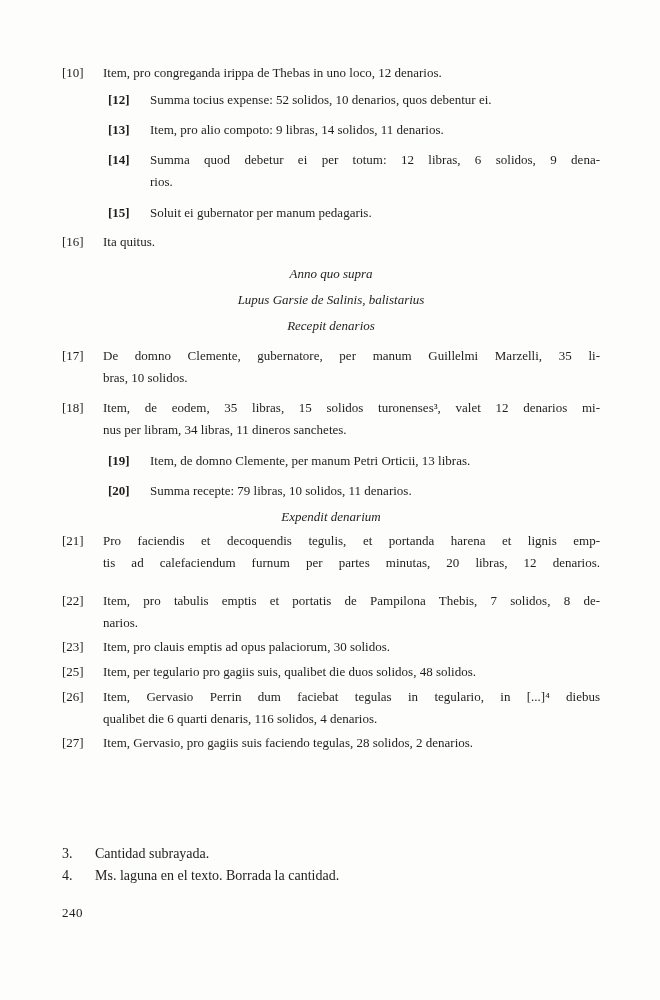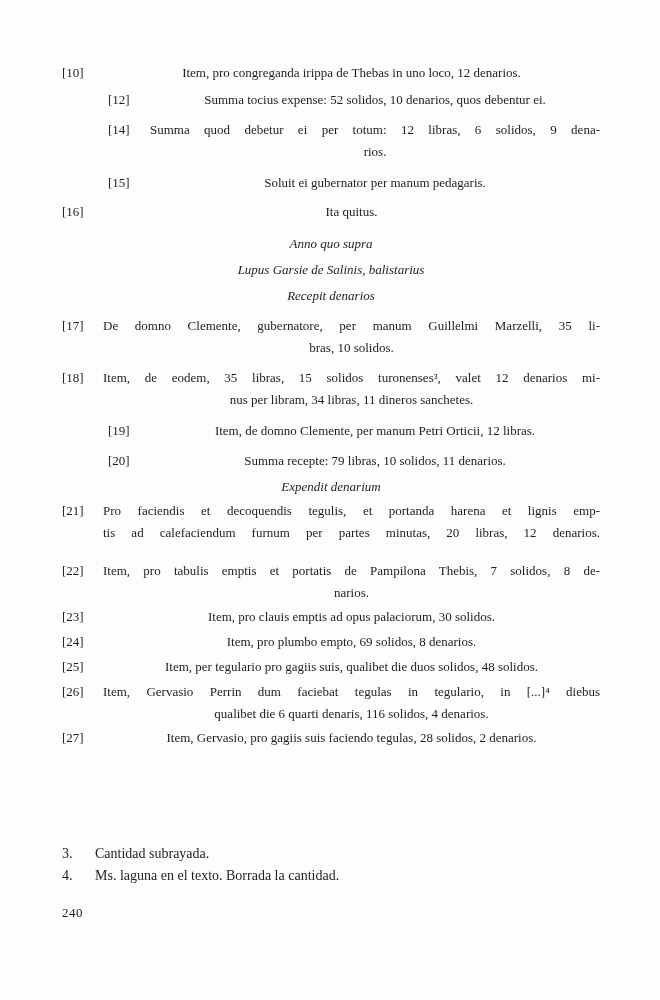--- a/index.html
+++ b/index.html
@@ -15,22 +15,22 @@
   .content {
     position: absolute;
     left: 62px; top: 62px;
     width: 538px;
     font-size: 13px;
     line-height: 22px;
   }
   .entry { position: relative; padding-left: 41px; }
   .entry .enum { position: absolute; left: 0; top: 0; }
   .entry.l1 { padding-left: 88px; }
-  .entry.l1 .enum { left: 46px; }
-  .line { text-align: center; }
+  .entry.l1 .enum { left: 46px; font-weight: bold; }
+  .line { text-align: left; }
   .line.jl { text-align: justify; text-align-last: justify; }
   .m5 { margin-bottom: 5px; }
   .m8 { margin-bottom: 8px; }
   .m9 { margin-bottom: 9px; }
   .m7 { margin-bottom: 7px; }
   .m6 { margin-bottom: 16px; }
   .m3 { margin-bottom: 3px; }
   .m2 { margin-bottom: 2px; }
   .heading {
     text-align: center;
@@ -65,20 +65,24 @@
       <span class="enum">[10]</span>
       <div class="line">Item, pro congreganda irippa de Thebas in uno loco, 12 denarios.</div>
     </div>
 
 
     <div class="entry l1 m8">
       <span class="enum">[12]</span>
       <div class="line">Summa tocius expense: 52 solidos, 10 denarios, quos debentur ei.</div>
     </div>
 
+    <div class="entry l1 m8">
+      <span class="enum">[13]</span>
+      <div class="line">Item, pro alio compoto: 9 libras, 14 solidos, 11 denarios.</div>
+    </div>
 
     <div class="entry l1 m9">
       <span class="enum">[14]</span>
       <div class="line jl">Summa quod debetur ei per totum: 12 libras, 6 solidos, 9 dena-</div>
       <div class="line">rios.</div>
     </div>
 
     <div class="entry l1 m7">
       <span class="enum">[15]</span>
       <div class="line">Soluit ei gubernator per manum pedagaris.</div>
@@ -102,21 +106,21 @@
     </div>
 
     <div class="entry m9">
       <span class="enum">[18]</span>
       <div class="line jl">Item, de eodem, 35 libras, 15 solidos turonenses³, valet 12 denarios mi-</div>
       <div class="line">nus per libram, 34 libras, 11 dineros sanchetes.</div>
     </div>
 
     <div class="entry l1 m8">
       <span class="enum">[19]</span>
-      <div class="line">Item, de domno Clemente, per manum Petri Orticii, 12 libras.</div>
+      <div class="line">Item, de domno Clemente, per manum Petri Orticii, 13 libras.</div>
     </div>
 
     <div class="entry l1">
       <span class="enum">[20]</span>
       <div class="line">Summa recepte: 79 libras, 10 solidos, 11 denarios.</div>
     </div>
 
     <div class="heading expendit">
       <div>Expendit denarium</div>
     </div>
@@ -131,24 +135,20 @@
       <span class="enum">[22]</span>
       <div class="line jl">Item, pro tabulis emptis et portatis de Pampilona Thebis, 7 solidos, 8 de-</div>
       <div class="line">narios.</div>
     </div>
 
     <div class="entry m3">
       <span class="enum">[23]</span>
       <div class="line">Item, pro clauis emptis ad opus palaciorum, 30 solidos.</div>
     </div>
 
-    <div class="entry m3">
-      <span class="enum">[24]</span>
-      <div class="line">Item, pro plumbo empto, 69 solidos, 8 denarios.</div>
-    </div>
 
     <div class="entry m3">
       <span class="enum">[25]</span>
       <div class="line">Item, per tegulario pro gagiis suis, qualibet die duos solidos, 48 solidos.</div>
     </div>
 
     <div class="entry m2">
       <span class="enum">[26]</span>
       <div class="line jl">Item, Gervasio Perrin dum faciebat tegulas in tegulario, in [...]⁴ diebus</div>
       <div class="line">qualibet die 6 quarti denaris, 116 solidos, 4 denarios.</div>

